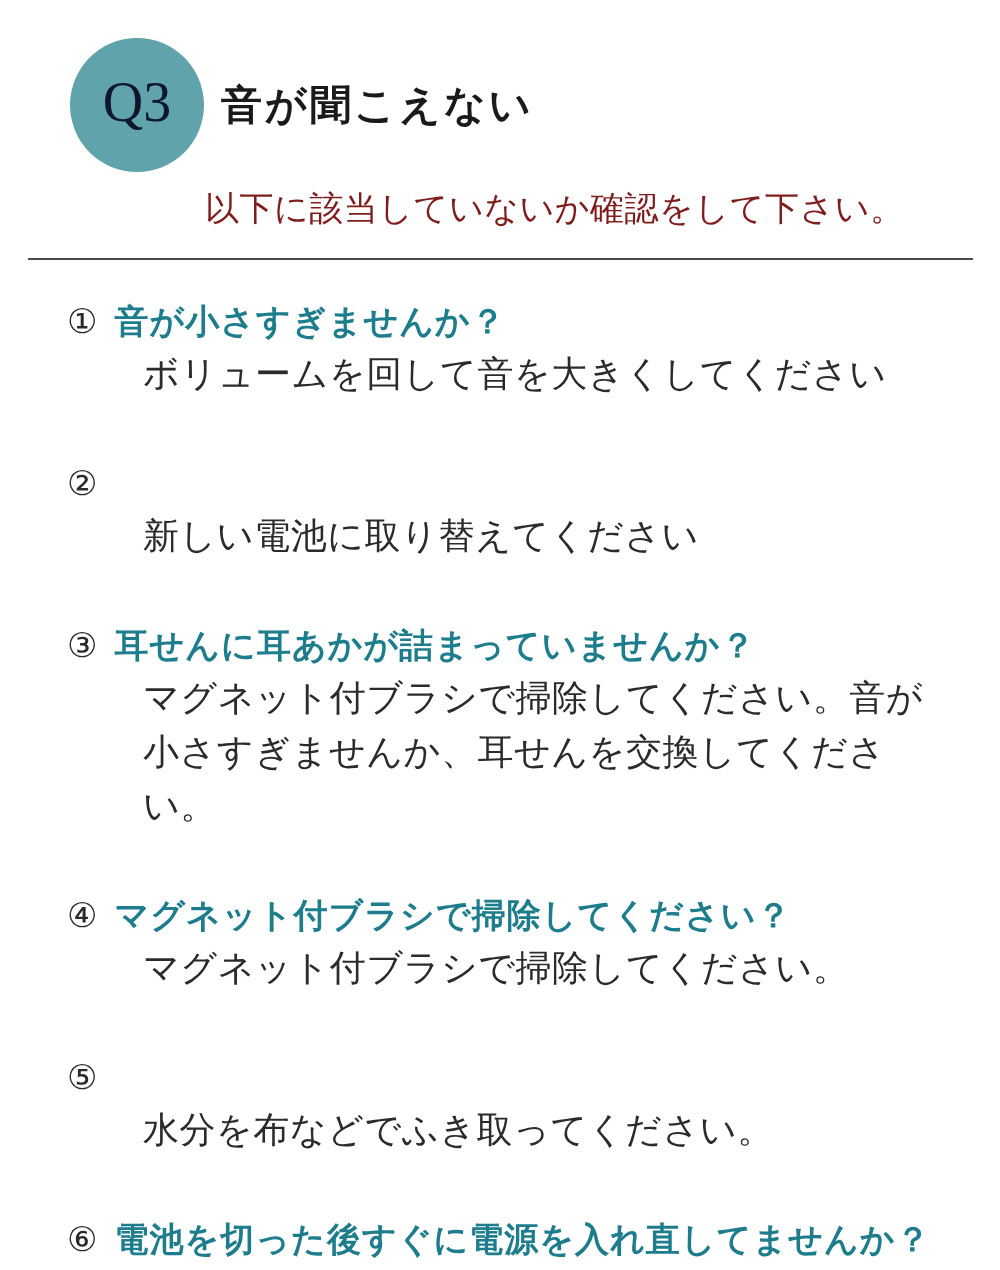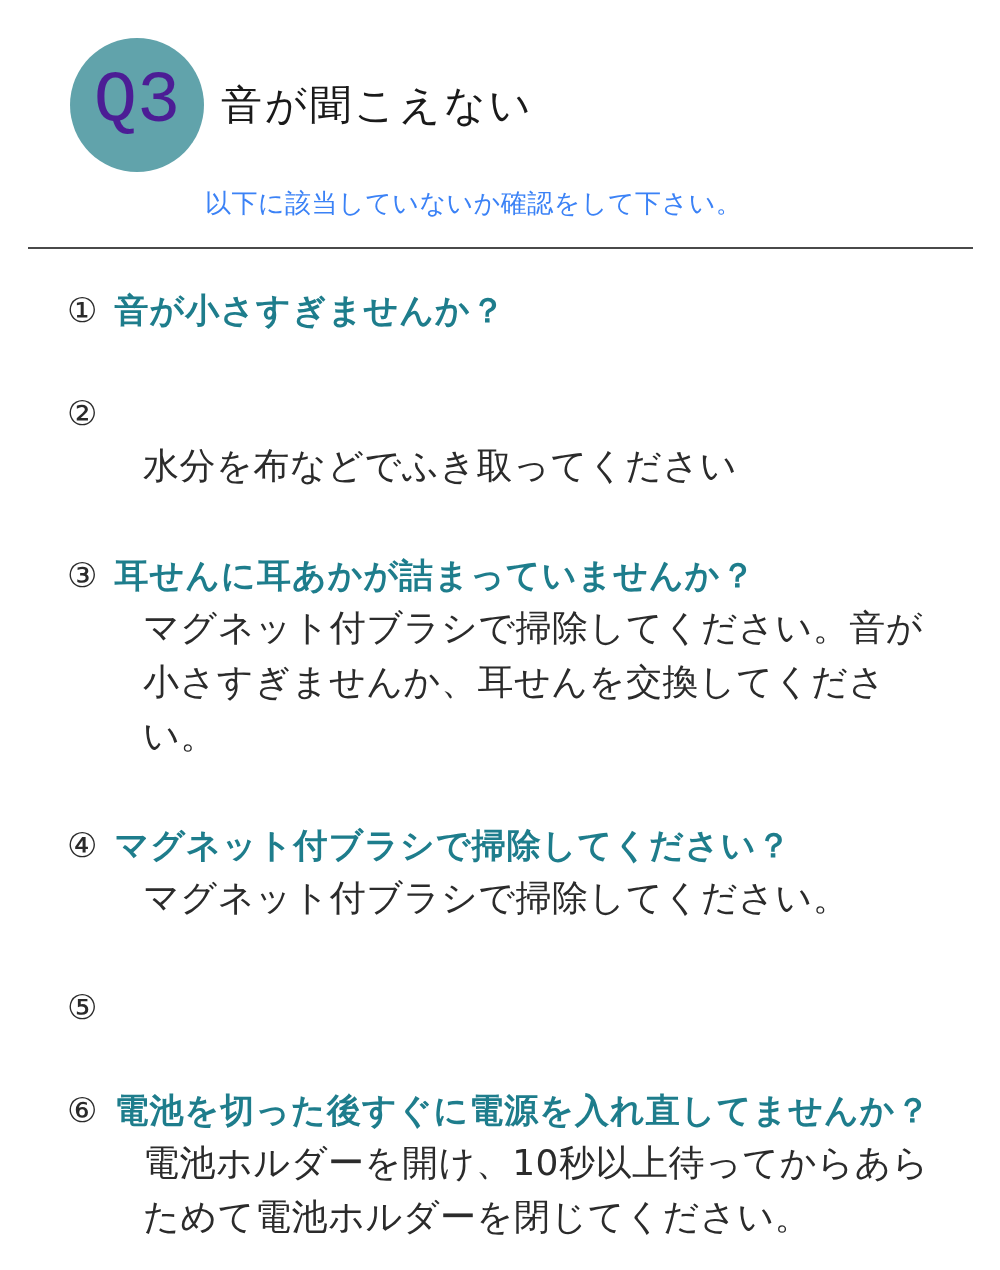--- a/index.html
+++ b/index.html
@@ -21,33 +21,33 @@
     display:flex;align-items:center;
     padding:38px 0 0 70px;
   }
   .q-badge{
     width:134px;height:134px;border-radius:50%;
     background:var(--badge);
     display:flex;align-items:center;justify-content:center;
     flex:0 0 auto;
   }
   .q-badge-label{
-    font-family:Liberation Mono, monospace;
-    font-size:72px;color:#4c1d95;line-height:1;
+    font-family:Liberation Serif, serif;
+    font-size:56px;color:#0f172a;line-height:1;
     padding-bottom:6px;
   }
   .page-title{
     margin-left:17px;
-    font-size:41px;font-weight:normal;letter-spacing:3px;
+    font-size:41px;font-weight:bold;letter-spacing:3px;
     color:#1A1A1A;
   }
   .subtitle{
     margin:14px 0 0 205px;
-    font-size:26px;letter-spacing:0.5px;
-    color:#3b82f6;
+    font-size:34px;letter-spacing:0.5px;
+    color:#7f1d1d;
   }
   .divider{
     margin:26px 27px 0 28px;
     border:none;border-top:2px solid var(--rule);
     height:0;
   }
 
   
   .faq-list{
     padding:40px 40px 0 67px;
@@ -93,27 +93,28 @@
 
   <hr class="divider">
 
   <div class="faq-list">
 
     <div class="faq-item">
       <div class="q-line">
         <span class="q-num">①</span>
         <span class="q-text">音が小さすぎませんか？</span>
       </div>
+      <p class="a-text">ボリュームを回して音を大きくしてください</p>
     </div>
 
     <div class="faq-item">
       <div class="q-line">
         <span class="q-num">②</span>
       </div>
-      <p class="a-text">水分を布などでふき取ってください</p>
+      <p class="a-text">新しい電池に取り替えてください</p>
     </div>
 
     <div class="faq-item">
       <div class="q-line">
         <span class="q-num">③</span>
         <span class="q-text">耳せんに耳あかが詰まっていませんか？</span>
       </div>
       <p class="a-text">マグネット付ブラシで掃除してください。音が小さすぎませんか、耳せんを交換してください。</p>
     </div>
 
@@ -122,20 +123,21 @@
         <span class="q-num">④</span>
         <span class="q-text">マグネット付ブラシで掃除してください？</span>
       </div>
       <p class="a-text">マグネット付ブラシで掃除してください。</p>
     </div>
 
     <div class="faq-item">
       <div class="q-line">
         <span class="q-num">⑤</span>
       </div>
+      <p class="a-text">水分を布などでふき取ってください。</p>
     </div>
 
     <div class="faq-item">
       <div class="q-line">
         <span class="q-num">⑥</span>
         <span class="q-text">電池を切った後すぐに電源を入れ直してませんか？</span>
       </div>
       <p class="a-text">電池ホルダーを開け、10秒以上待ってからあらためて電池ホルダーを閉じてください。</p>
     </div>
 

